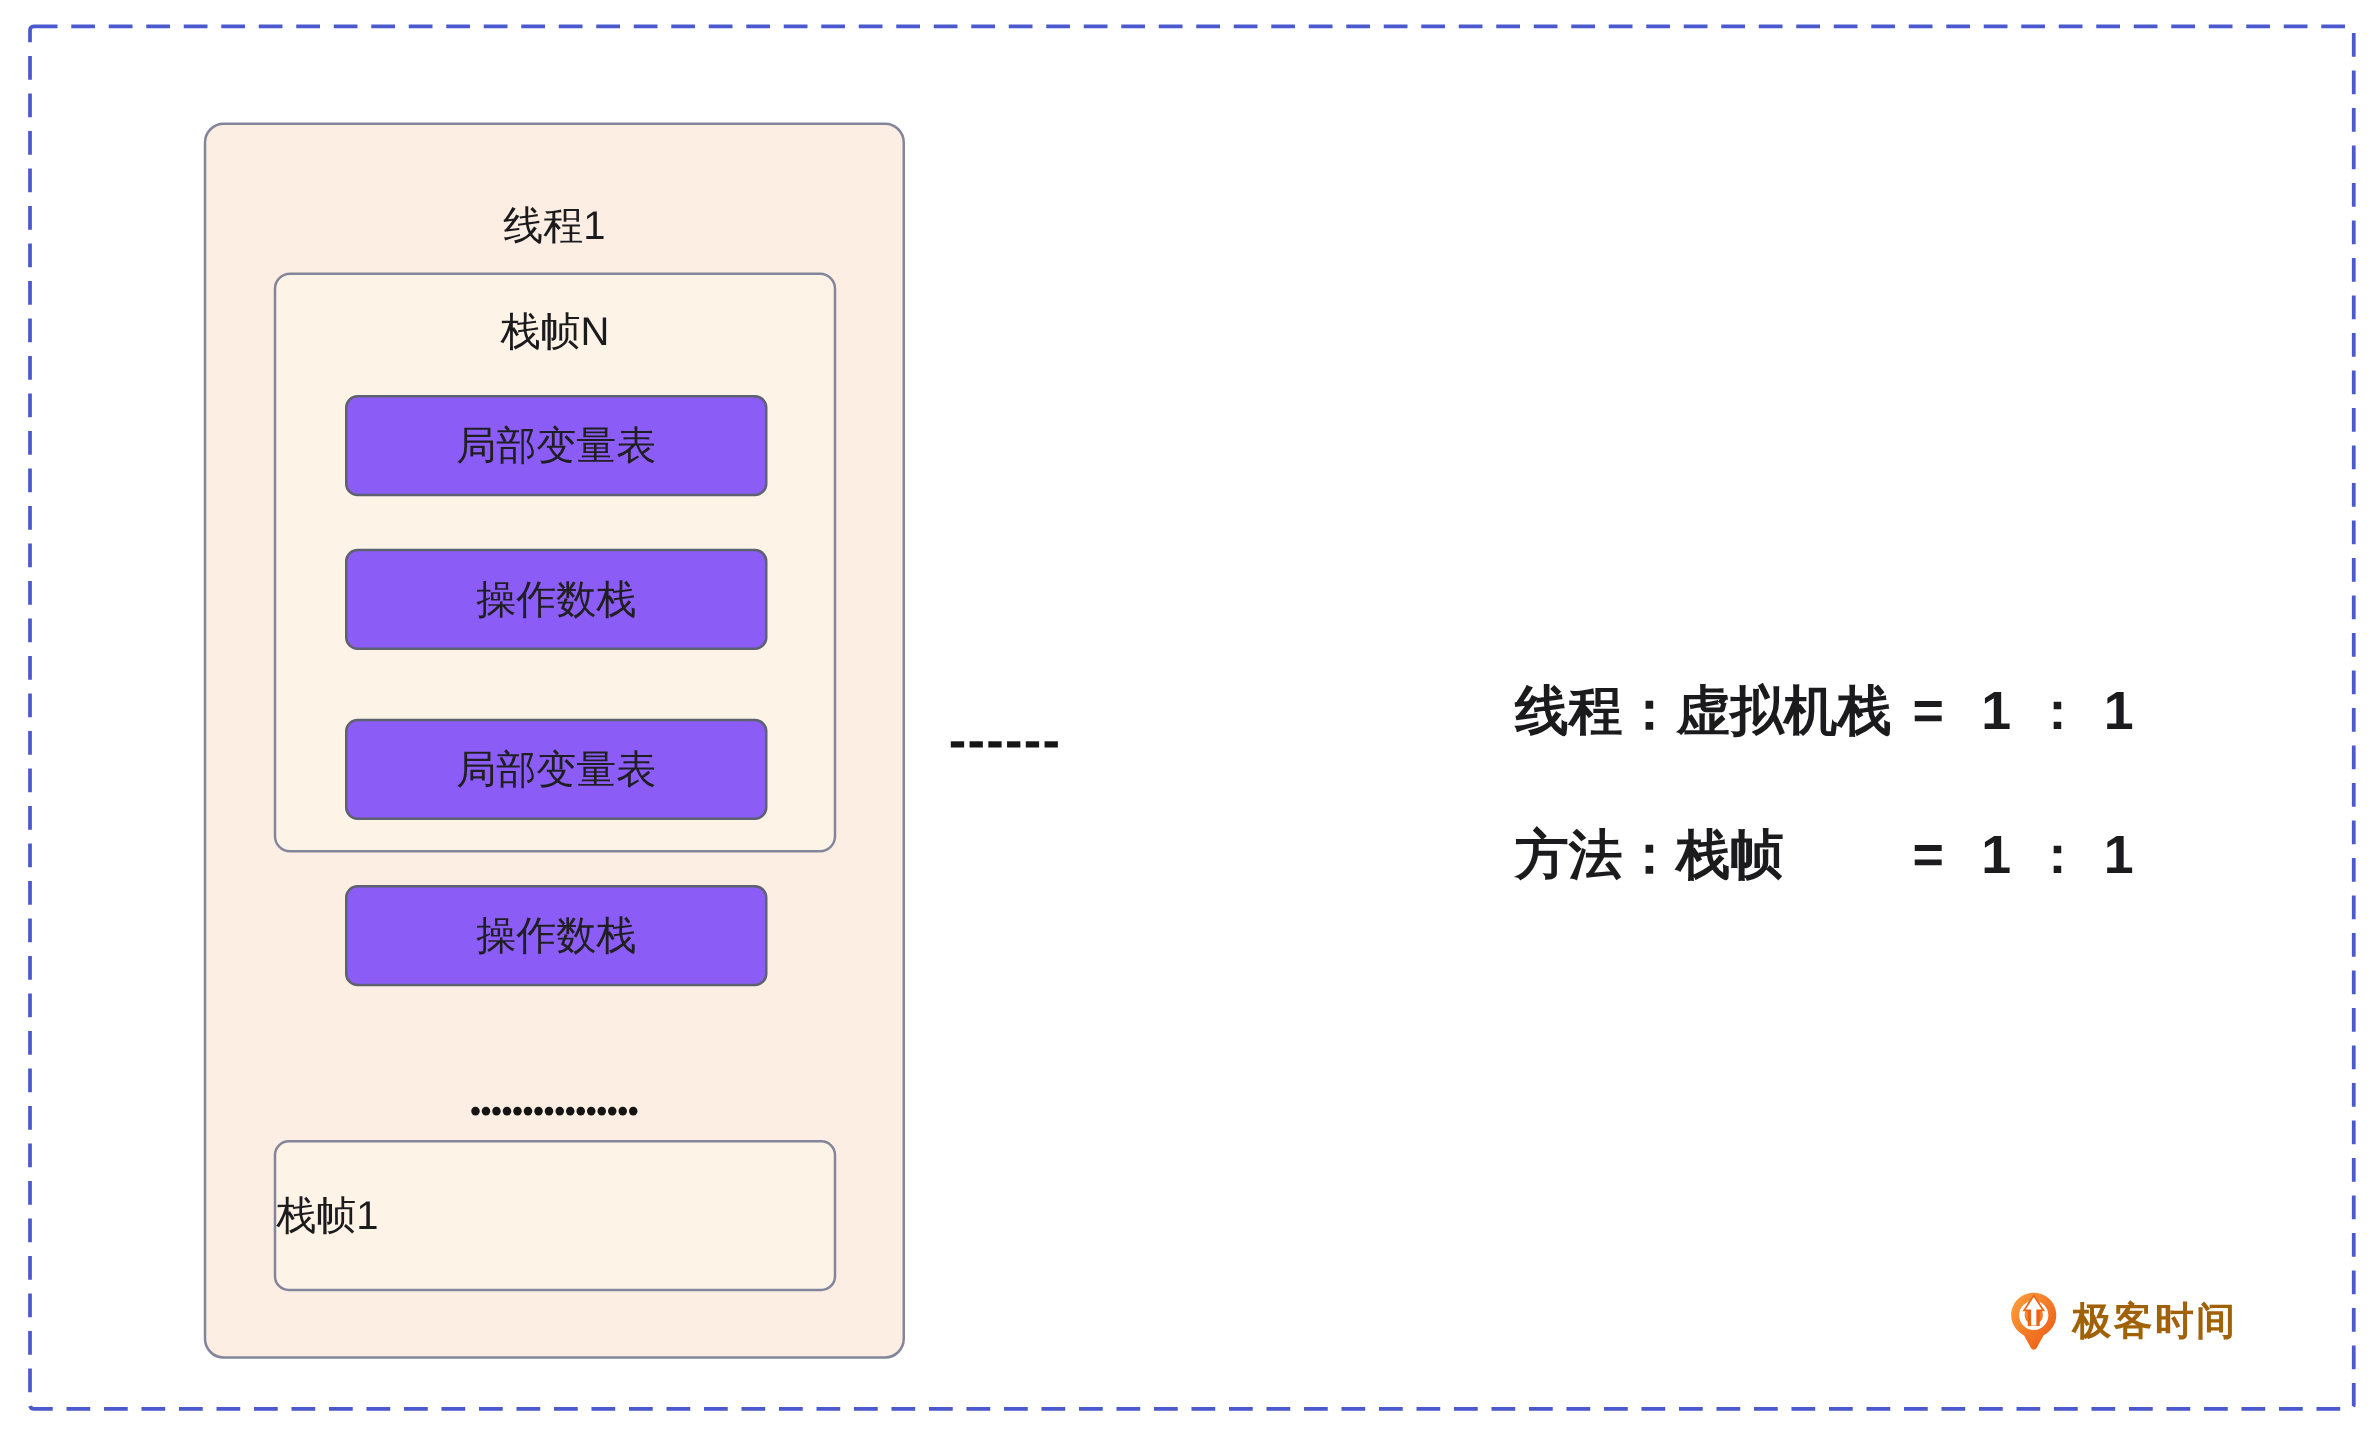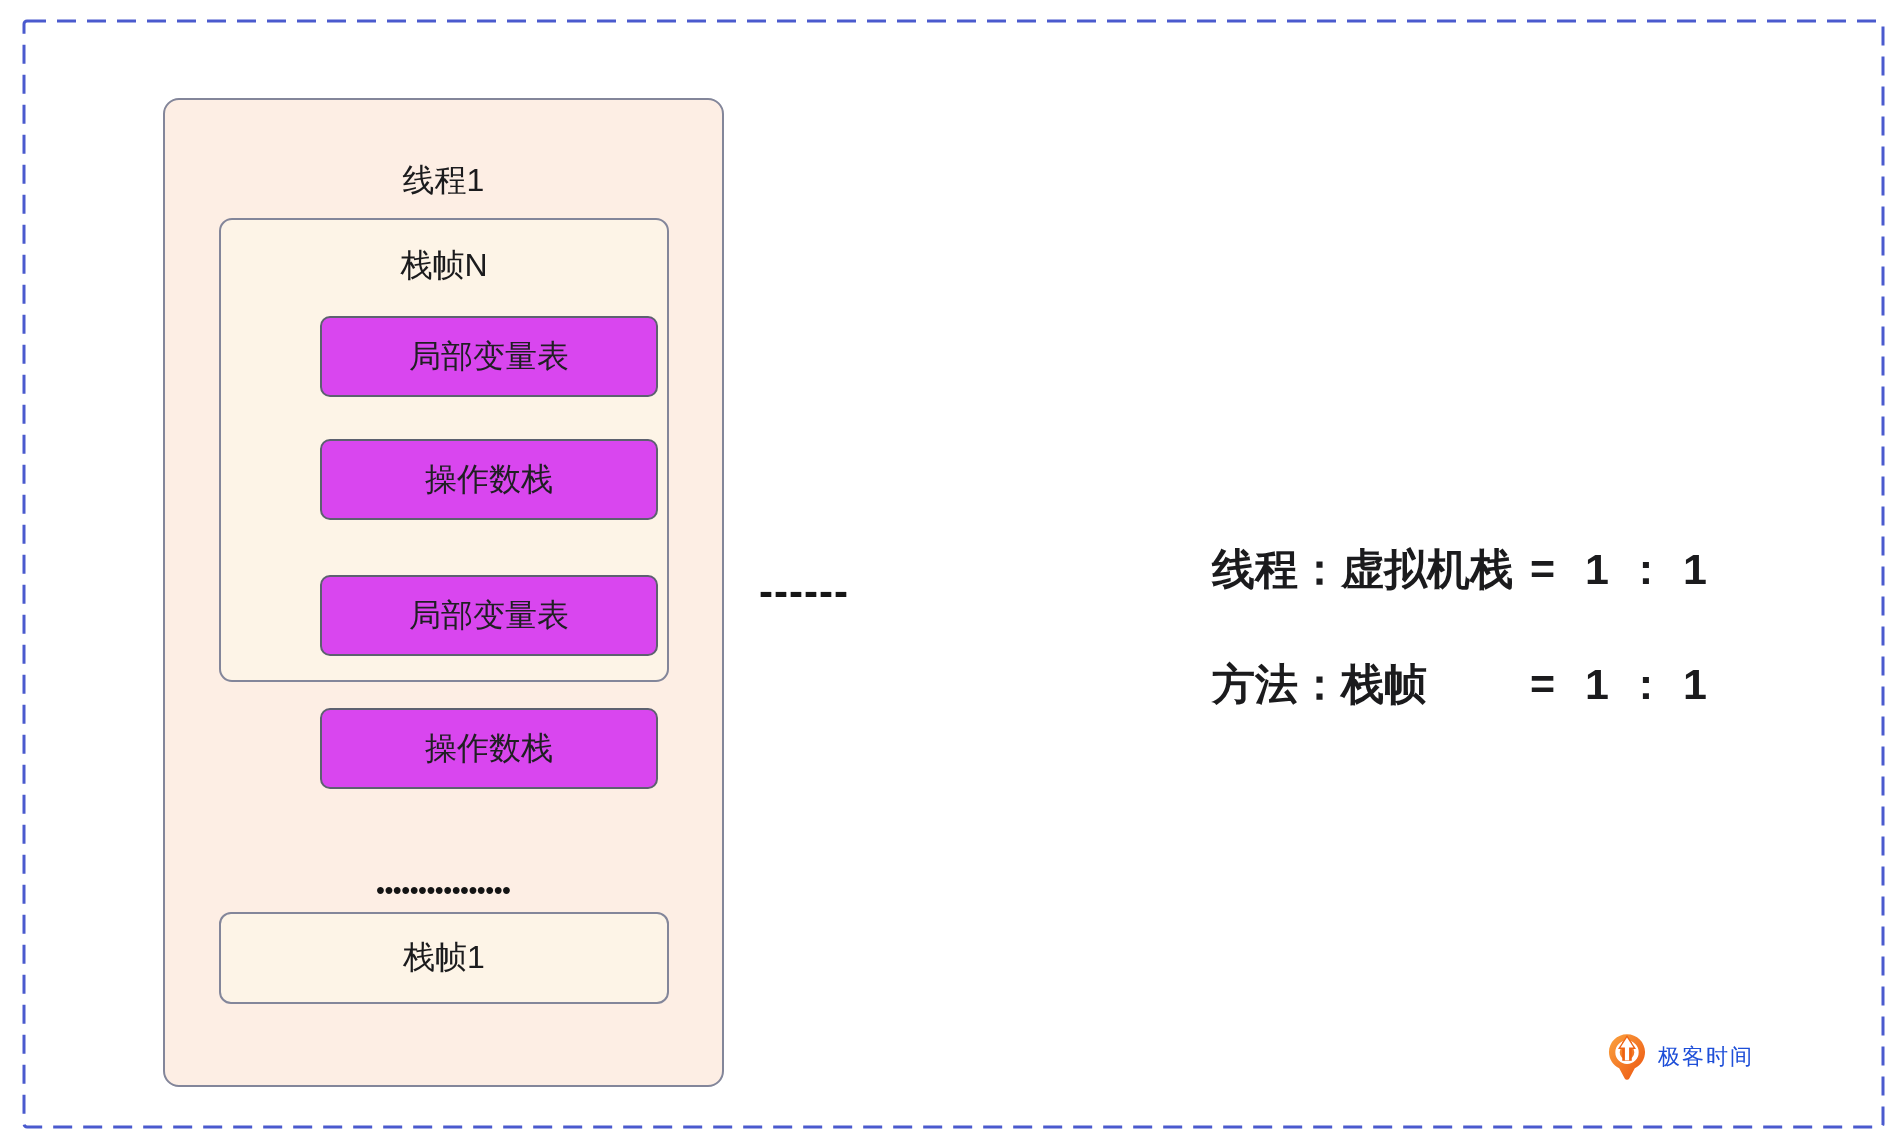--- a/index.html
+++ b/index.html
@@ -40,39 +40,38 @@
   
   .frame {
     position: absolute;
     background: #fdf4e7;
     border: 2px solid #83869a;
     border-radius: 12px;
   }
   .frameN { left: 54px; top: 118px; width: 450px; height: 464px; border-radius: 13px; }
   .frameN > .box-label { top: 24px; }
   .frame1 {
-    left: 54px; top: 812px; width: 450px; height: 92px;
-    display: flex; align-items: center; justify-content: center;
+    left: 54px; top: 812px; width: 450px; height: 121px;
+    display: flex; align-items: center; justify-content: flex-start;
     font-size: 32px; font-weight: 500;
   }
 
   
   .frame-item {
     position: absolute;
     left: 55px;
     width: 338px;
     height: 81px;
-    background: #d946ef;
+    background: #8b5cf6;
     border: 2px solid #5d6170;
     border-radius: 10px;
     display: flex; align-items: center; justify-content: center;
     font-size: 32px;
     font-weight: 500;
     color: #1f1f22;
-    margin-left: 44px;
   }
   .item-0 { top: 96px; }
   .item-1 { top: 219px; }
   .item-2 { top: 355px; }
   .item-3 { top: 488px; }
 
   
   .dots {
     position: absolute;
     left: 0; right: 0; top: 776px; height: 28px;
@@ -112,23 +111,23 @@
 
   
   .logo {
     position: absolute;
     left: 1608px; top: 1033px;
     display: flex;
     align-items: center;
     gap: 12px;
   }
   .logo-text {
-    font-size: 22px;
-    font-weight: 400;
-    color: #1d4ed8;
+    font-size: 31px;
+    font-weight: 700;
+    color: #a16207;
     letter-spacing: 2px;
     line-height: 48px;
   }
 </style>
 </head>
 <body>
 
 <div class="canvas">
 
   <svg class="outer-border-svg" width="1902" height="1148" aria-hidden="true">

